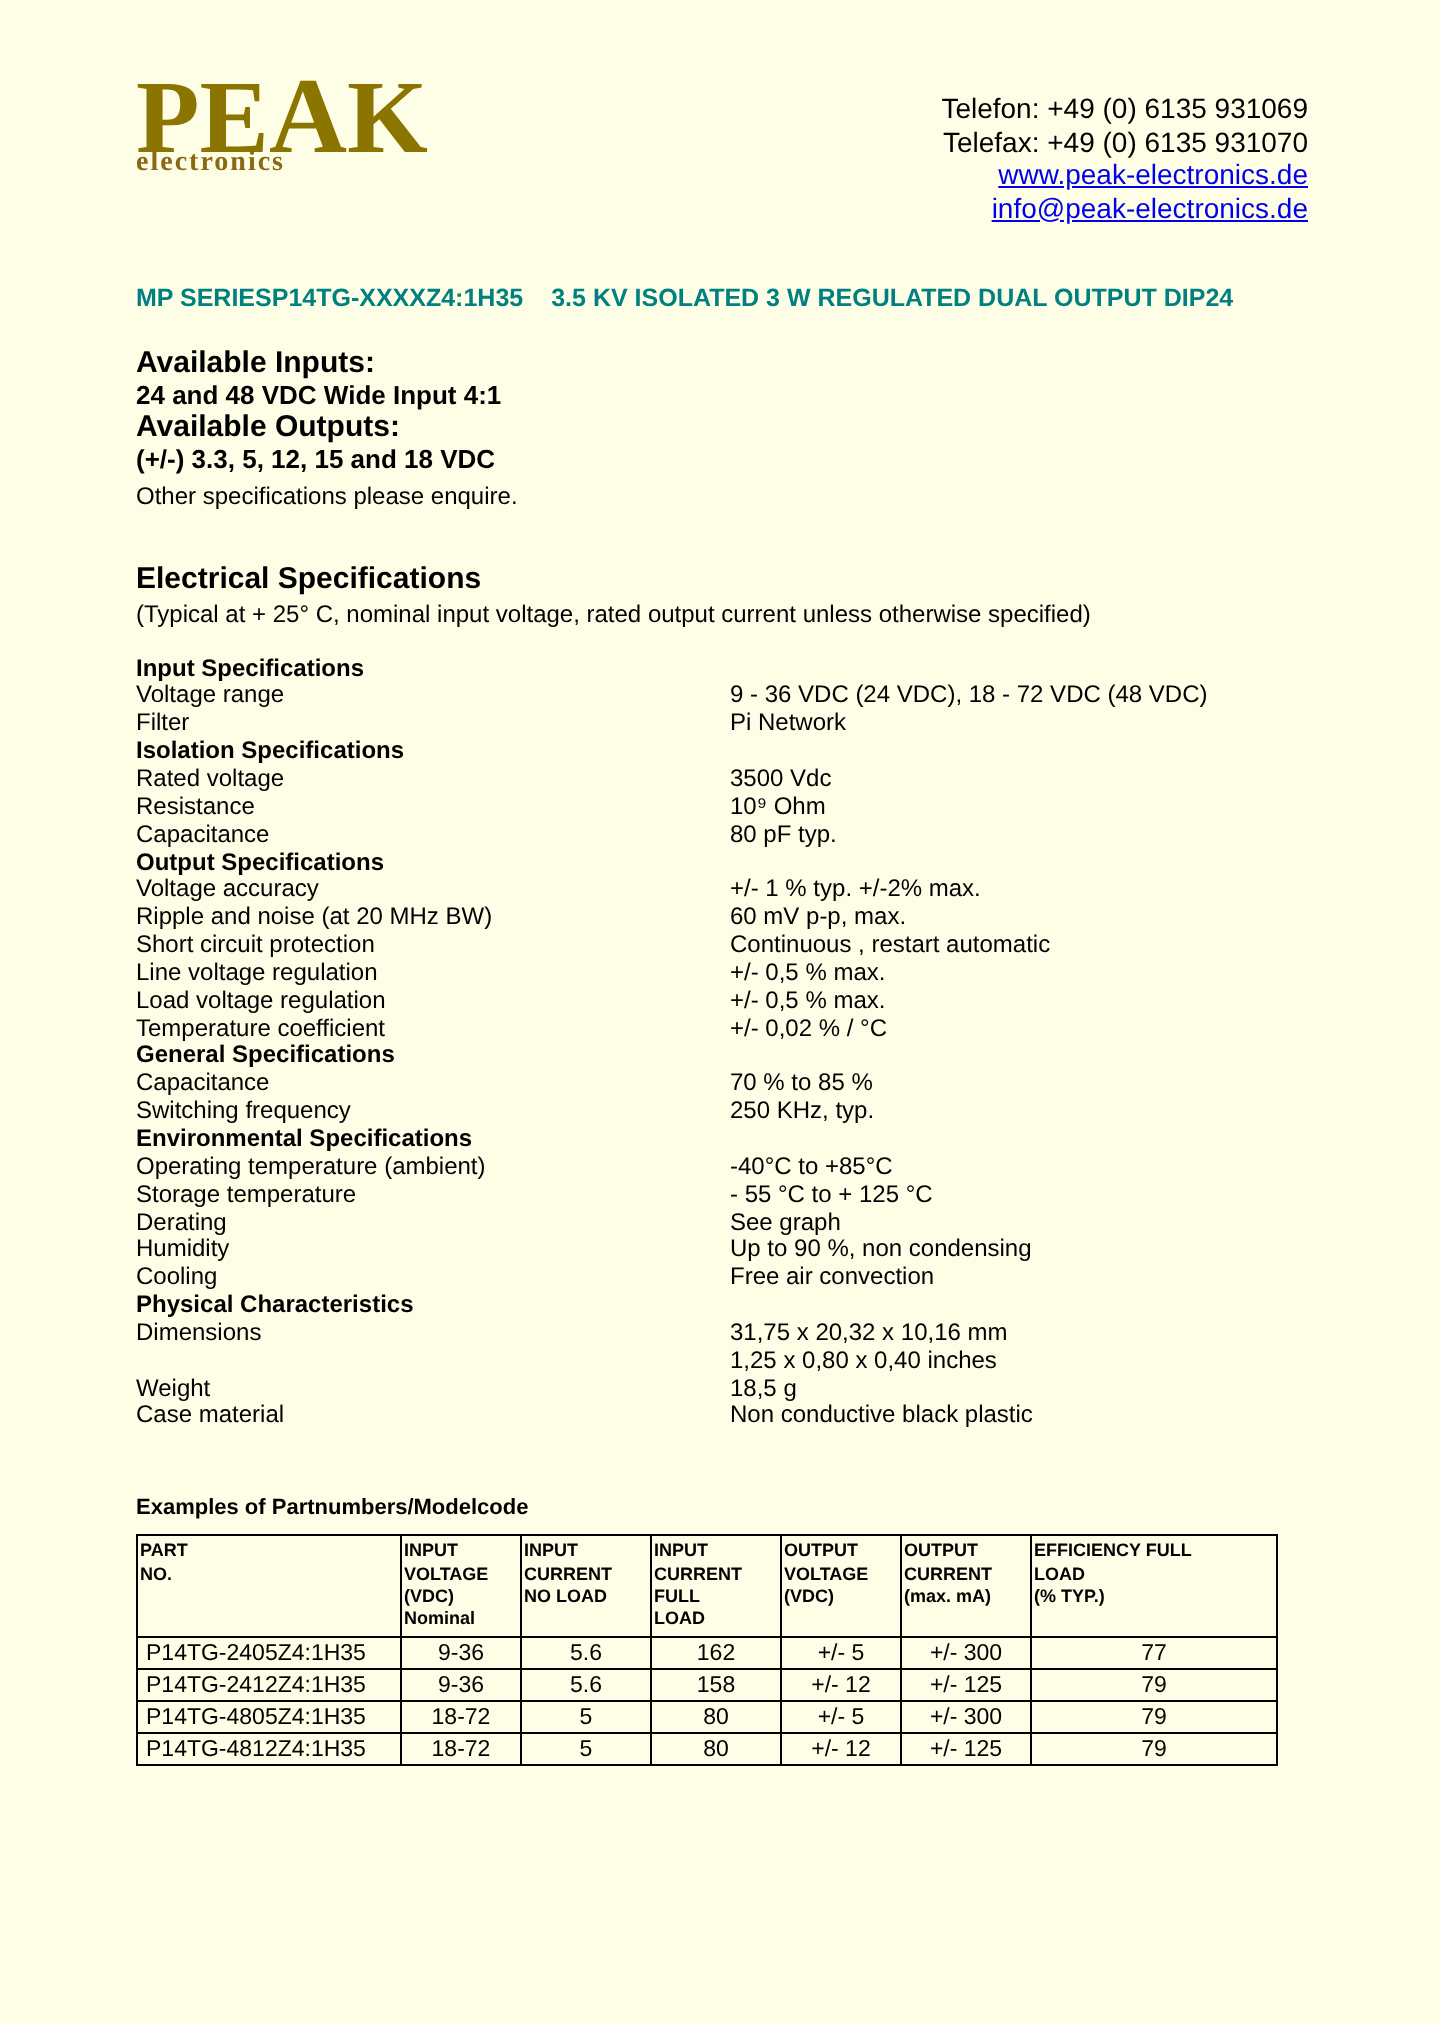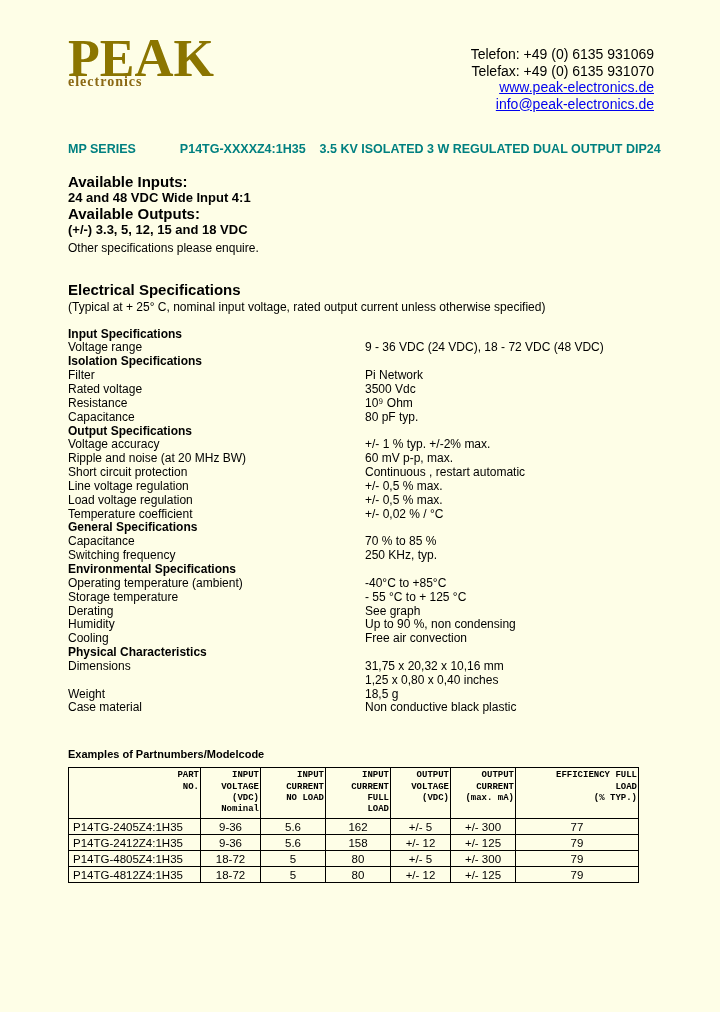--- a/index.html
+++ b/index.html
@@ -16,22 +16,22 @@
   .logo { width:130px; }
   .logo-text { font-family:"Liberation Serif", serif; font-weight:bold; color:#8B7500; line-height:0.85; white-space:nowrap; }
   .logo-pe, .logo-k { font-size:52px; }
   .logo-a { font-size:54px; }
   .logo-sub { font-family:Liberation Serif, serif; font-weight:bold; color:#8B6914; font-size:14px; text-align:left; margin-top:-8px; letter-spacing:1px; padding-right:6px; }
   .contact { text-align:right; font-size:14px; line-height:1.18; padding-top:10px; }
   .contact .line { color:#000; }
   .contact a { display:block; color:#0000EE; text-decoration:underline; cursor:pointer; }
 
   
-  .title-row { margin:30px 0 0 68px; display:flex; gap:32px; font-size:12.5px; font-weight:bold; color:#008080; white-space:nowrap; }
-  .title-row .model-group { display:flex; gap:14px;margin-left:12px; }
+  .title-row { margin:30px 0 0 68px; display:flex; font-size:12.5px; font-weight:bold; color:#008080; white-space:nowrap; }
+  .title-row .model-group { display:flex; gap:14px; }
 
   
   .intro { margin:18px 0 0 68px; }
   .intro .h { font-size:15px; font-weight:bold; line-height:1.08; }
   .intro .v { font-size:13px; font-weight:bold; line-height:1.2; }
   .intro .note { font-size:12px; margin-top:3px; }
 
   
   .specs { margin:26px 0 0 68px; }
   .specs .h { font-size:15px; font-weight:bold; }
@@ -40,21 +40,21 @@
   .spec-row { display:flex; font-size:12px; line-height:13.85px; }
   .spec-section-title { font-weight:bold; }
   .spec-label { width:297px; flex-shrink:0; }
   .spec-value { flex:1; }
 
   
   .examples { margin:33px 0 0 68px; }
   .examples .h { font-size:11px; font-weight:bold; }
   table { border-collapse:collapse; width:570px; margin-top:7px; table-layout:fixed; background:transparent; }
   th, td { border:1px solid #000; }
-  th { font-size:9px; font-weight:bold; text-align:right; vertical-align:top; white-space:pre-line; line-height:1.25; padding:2px 1px 3px;font-family:Liberation Mono, monospace; }
+  th { font-size:9px; font-weight:bold; text-align:left; vertical-align:top; white-space:pre-line; line-height:1.25; padding:2px 1px 3px; }
   td { font-size:11.5px; text-align:center; padding:1px 2px; height:16px; }
   td.part { text-align:left; padding-left:4px; }
 </style>
 </head>
 <body>
 
 <div class="page">
 
   <div class="top">
     <div class="logo">
@@ -87,25 +87,25 @@
 
   <div class="specs">
     <div class="h">Electrical Specifications</div>
     <div class="sub">(Typical at + 25° C, nominal input voltage, rated output current unless otherwise specified)</div>
     <div class="spec-list">
         <div class="spec-row spec-section-title">Input Specifications</div>
         <div class="spec-row">
           <span class="spec-label">Voltage range</span>
           <span class="spec-value">9 - 36 VDC (24 VDC), 18 - 72 VDC (48 VDC)</span>
         </div>
-        <div class="spec-row spec-section-title">Isolation Specifications</div>
         <div class="spec-row">
           <span class="spec-label">Filter</span>
           <span class="spec-value">Pi Network</span>
         </div>
+        <div class="spec-row spec-section-title">Isolation Specifications</div>
         <div class="spec-row">
           <span class="spec-label">Rated voltage</span>
           <span class="spec-value">3500 Vdc</span>
         </div>
         <div class="spec-row">
           <span class="spec-label">Resistance</span>
           <span class="spec-value">10⁹ Ohm</span>
         </div>
         <div class="spec-row">
           <span class="spec-label">Capacitance</span>

